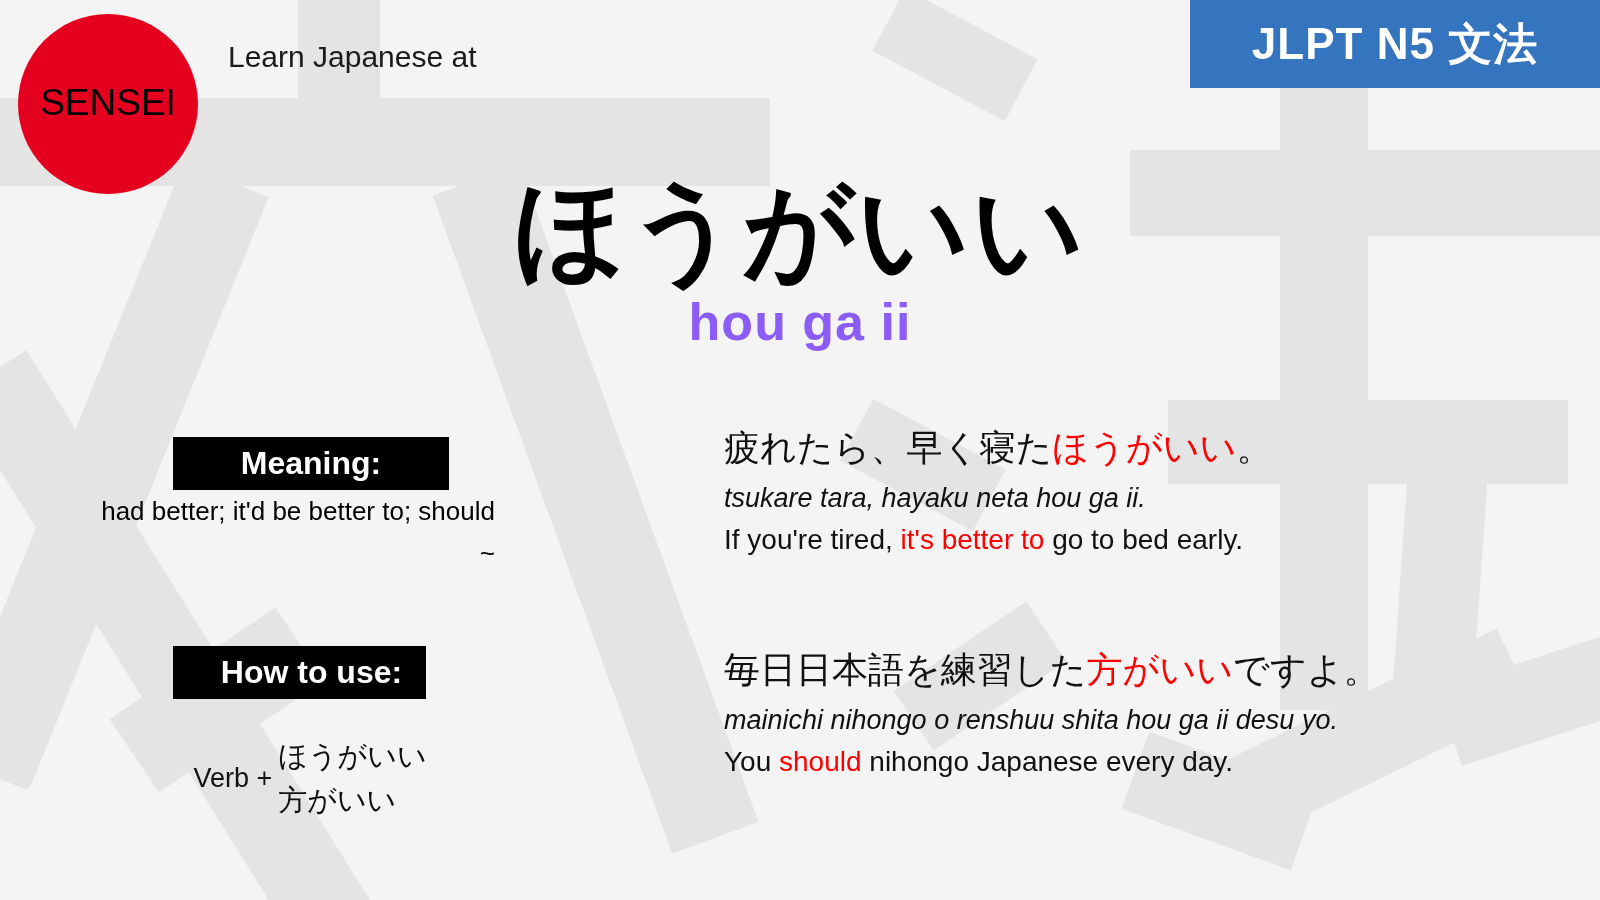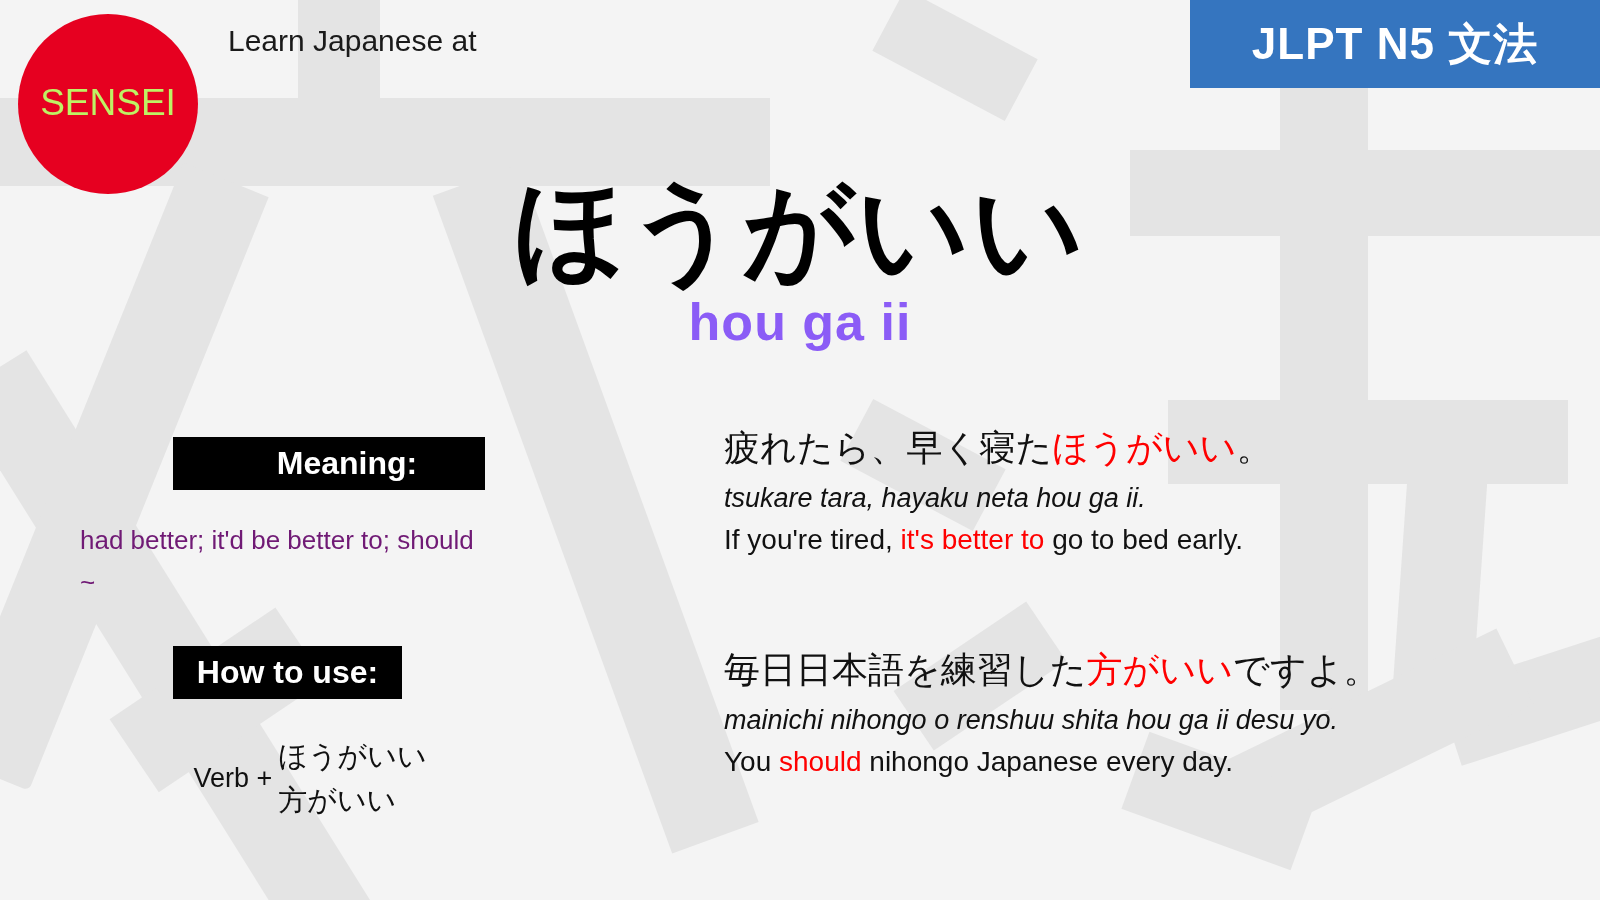--- a/index.html
+++ b/index.html
@@ -79,30 +79,30 @@
     line-height: 1;
   }
   .logo-jlpt {
     color: #ffffff;
     font-weight: bold;
     font-size: 62px;
     letter-spacing: -1px;
     margin-top: 8px;
   }
   .logo-sensei {
-    color: #bef264;
+    color: #000000;
     font-size: 37px;
     letter-spacing: 0px;
     margin-top: -4px;
   }
 
   .tagline {
     position: absolute;
     left: 228px;
-    top: 24px;
+    top: 40px;
     font-size: 30px;
     color: #1a1a1a;
   }
   .sitename {
     position: absolute;
     left: 228px;
     top: 88px;
     font-size: 33px;
     font-weight: bold;
     color: #0a0a0a;
@@ -153,32 +153,32 @@
   .label-box {
     position: absolute;
     background: #000000;
     color: #ffffff;
     font-weight: bold;
     font-size: 32px;
     display: flex;
     align-items: center;
     justify-content: center;
   }
-  .label-meaning { left: 173px; top: 437px; width: 276px; height: 53px; padding-left: 36px; }
-  .label-howto   { left: 173px; top: 646px; width: 229px; height: 53px; }
+  .label-meaning { left: 173px; top: 437px; width: 276px; height: 53px; }
+  .label-howto   { left: 173px; top: 646px; width: 229px; height: 53px; padding-left: 24px; }
 
   .meaning-text {
     position: absolute;
     left: 80px;
-    top: 520px;
+    top: 491px;
     width: 415px;
-    text-align: left;
+    text-align: right;
     font-size: 26px;
     line-height: 1.6;
-    color: #701a75;
+    color: #000000;
   }
 
   .usage {
     position: absolute;
     left: 110px;
     top: 735px;
     width: 400px;
     display: flex;
     align-items: center;
     justify-content: center;

